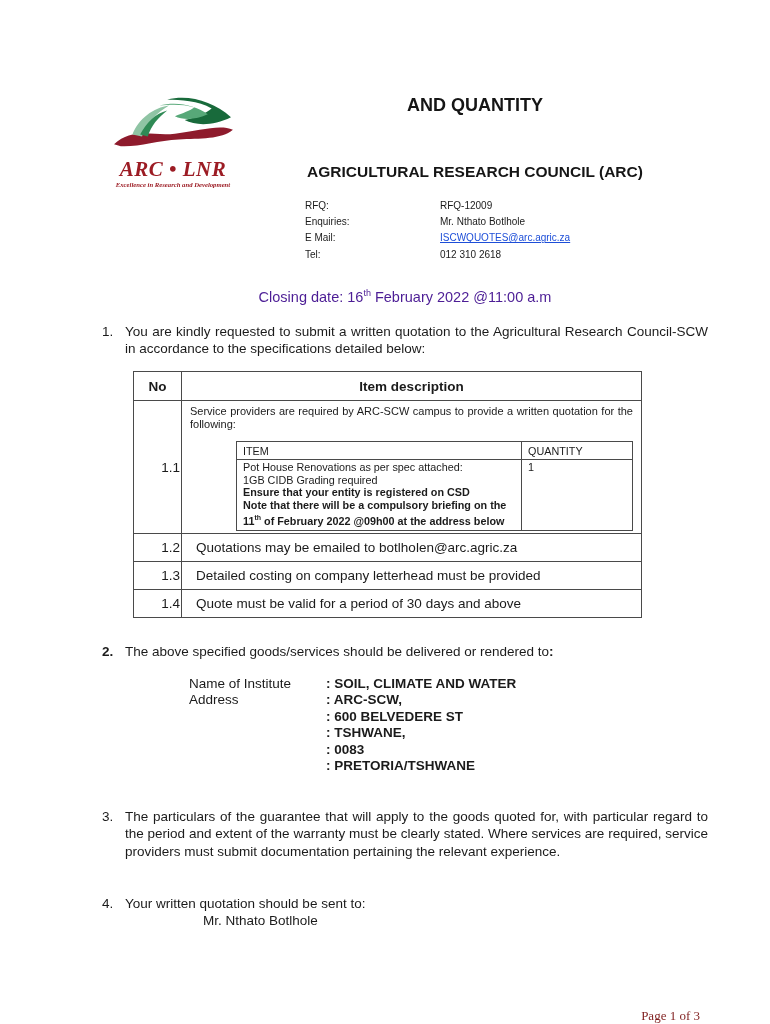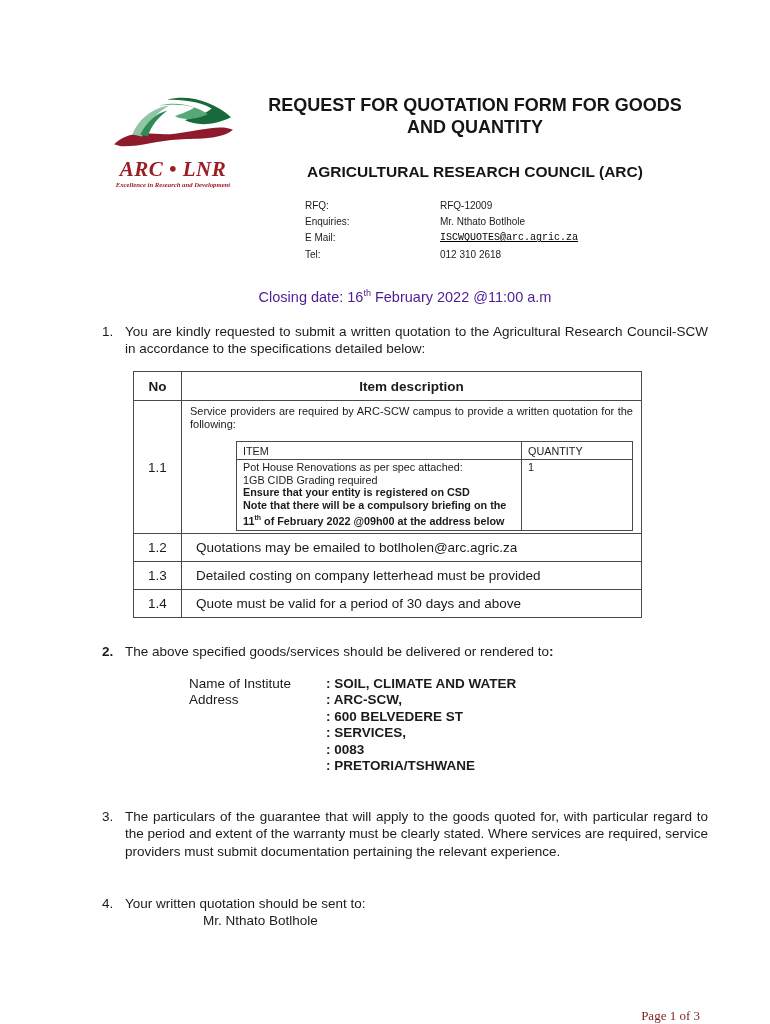--- a/index.html
+++ b/index.html
@@ -18,38 +18,38 @@
     color:#9c1c24;font-size:6.7px;line-height:8px;white-space:nowrap;
   }
   .title-block{position:absolute;left:238px;top:94px;width:474px;text-align:center;
     font-weight:bold;font-size:18px;line-height:22px;color:#151515;}
   .subtitle{position:absolute;left:238px;top:163px;width:474px;text-align:center;
     font-weight:bold;font-size:15.5px;color:#151515;}
   
   .rfq-block{position:absolute;left:305px;top:198px;font-size:10px;line-height:16.2px;}
   .rfq-row{display:flex;}
   .rfq-label{width:135px;flex:0 0 135px;}
-  .email-link{color:#000000;text-decoration:underline;cursor:pointer;font-family:Liberation Mono, monospace;}
+  .email-link{color:#1d4ed8;text-decoration:underline;cursor:pointer;}
   
   .closing{position:absolute;left:100px;top:288px;width:610px;text-align:center;
     color:#4c1d95;font-size:14.5px;}
   .closing sup{font-size:9px;}
   
   .numbered{position:absolute;display:flex;font-size:13.5px;line-height:17.3px;}
   .num{flex:0 0 23px;}
   .num.bold{font-weight:bold;}
   .ntext{flex:1;}
   .justify{text-align:justify;}
   
   table{border-collapse:collapse;}
   .main-table{position:absolute;left:133px;top:371px;width:509px;font-size:13.5px;}
   .main-table td,.main-table th{border:1px solid #4a4a4a;}
   .main-table th{font-weight:bold;text-align:center;height:26px;font-size:13.5px;}
   .col-no{width:78px;}
-  .no-cell{text-align:center;vertical-align:middle;}
+  .no-cell{text-align:right;vertical-align:middle;}
   .desc-cell{vertical-align:top;padding:4px 8px 2px 8px;}
   .row-simple td{height:25px;}
   .row-simple .text-cell{padding-left:14px;}
   .intro-text{font-size:11px;line-height:13px;text-align:justify;color:#1b1b1b;}
   
   .inner-table{margin:10px 0 0 46px;width:397px;font-size:10.8px;}
   .inner-table td{border:1px solid #4a4a4a;vertical-align:top;}
   .inner-head td{height:15px;padding:1px 6px;vertical-align:middle;}
   .col-item{width:272px;}
   .inner-body td{padding:1px 6px 3px 6px;line-height:12.7px;}
@@ -77,21 +77,20 @@
       <path d="M58,6 C80,0 106,8 124,24 C106,33 88,33 76,27 C88,24 98,20 104,15 C90,7 72,6 58,6 Z" fill="#186a3b"></path>
       <path d="M50,12 C68,7 88,12 100,21 C88,27 74,27 66,23 C74,20 82,17 86,14 C74,10 60,11 50,12 Z" fill="#57a878"></path>
       <path d="M22,42 C28,26 44,14 60,12 C48,19 36,30 32,44 Z" fill="#8fc4a4"></path>
       <path d="M30,42 C36,30 46,20 58,17 C49,24 41,33 38,44 Z" fill="#2f8a55"></path>
     </svg>
     <div class="logo-wordmark">ARC • LNR</div>
     <div class="logo-tagline">Excellence in Research and Development</div>
   </div>
 
   <div class="title-block">
-    <div>REQUEST FOR QUOTATION FORM FOR GOODS</div>
     <div>AND QUANTITY</div>
   </div>
   <div class="subtitle">AGRICULTURAL RESEARCH COUNCIL (ARC)</div>
 
   <div class="rfq-block">
     <div class="rfq-row">
       <span class="rfq-label">RFQ:</span>
       <span>RFQ-12009</span>
     </div>
     <div class="rfq-row">
@@ -174,21 +173,21 @@
     <div class="delivery-row">
       <span class="delivery-label">Address</span>
       <span class="delivery-value">: ARC-SCW,</span>
     </div>
     <div class="delivery-row">
       <span class="delivery-label"></span>
       <span class="delivery-value">: 600 BELVEDERE ST</span>
     </div>
     <div class="delivery-row">
       <span class="delivery-label"></span>
-      <span class="delivery-value">: SERVICES,</span>
+      <span class="delivery-value">: TSHWANE,</span>
     </div>
     <div class="delivery-row">
       <span class="delivery-label"></span>
       <span class="delivery-value">: 0083</span>
     </div>
     <div class="delivery-row">
       <span class="delivery-label"></span>
       <span class="delivery-value">: PRETORIA/TSHWANE</span>
     </div>
   </div>

